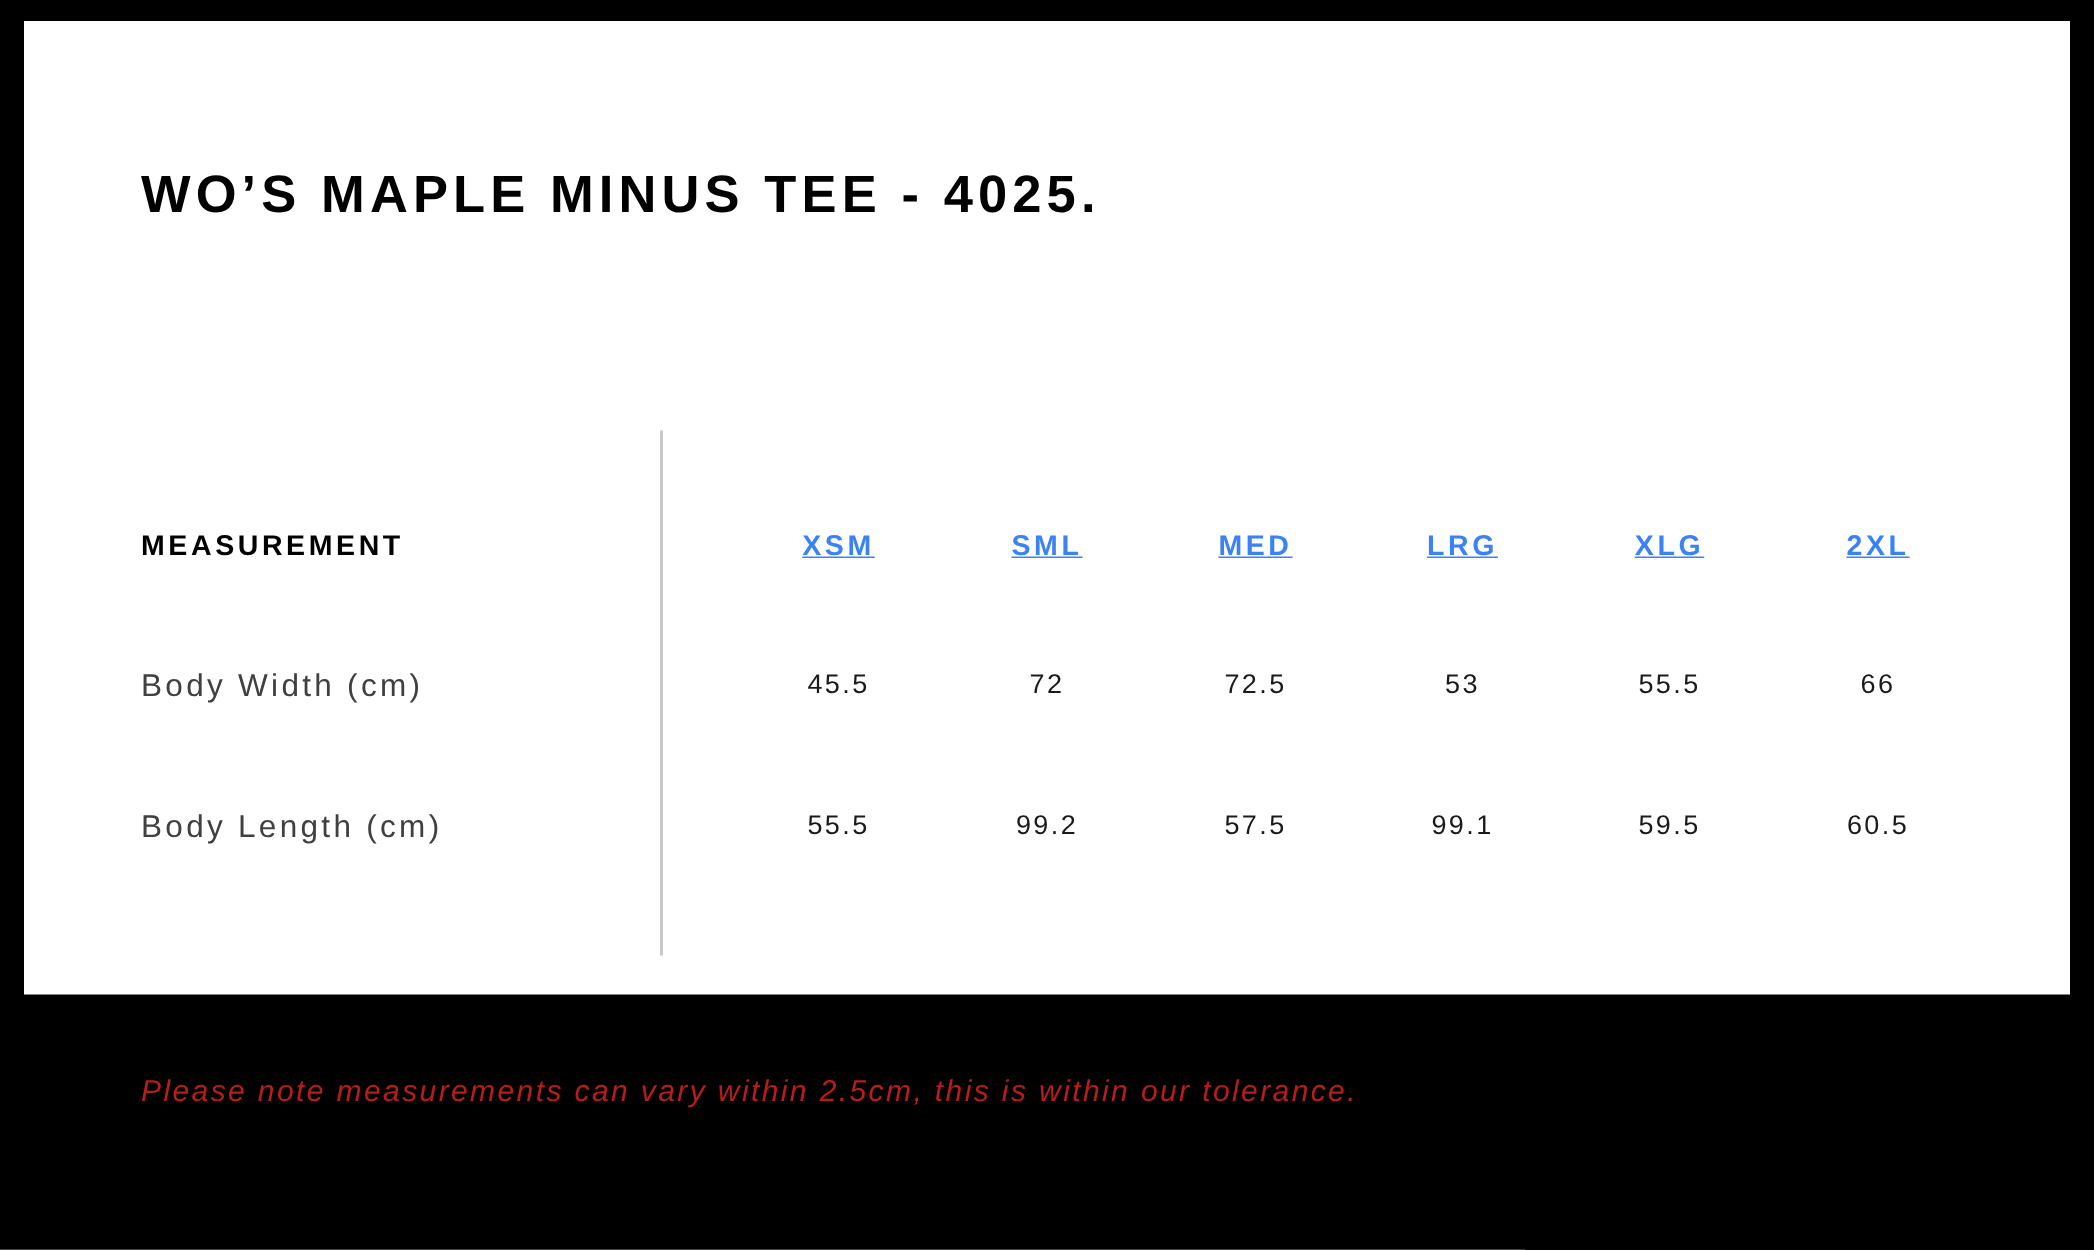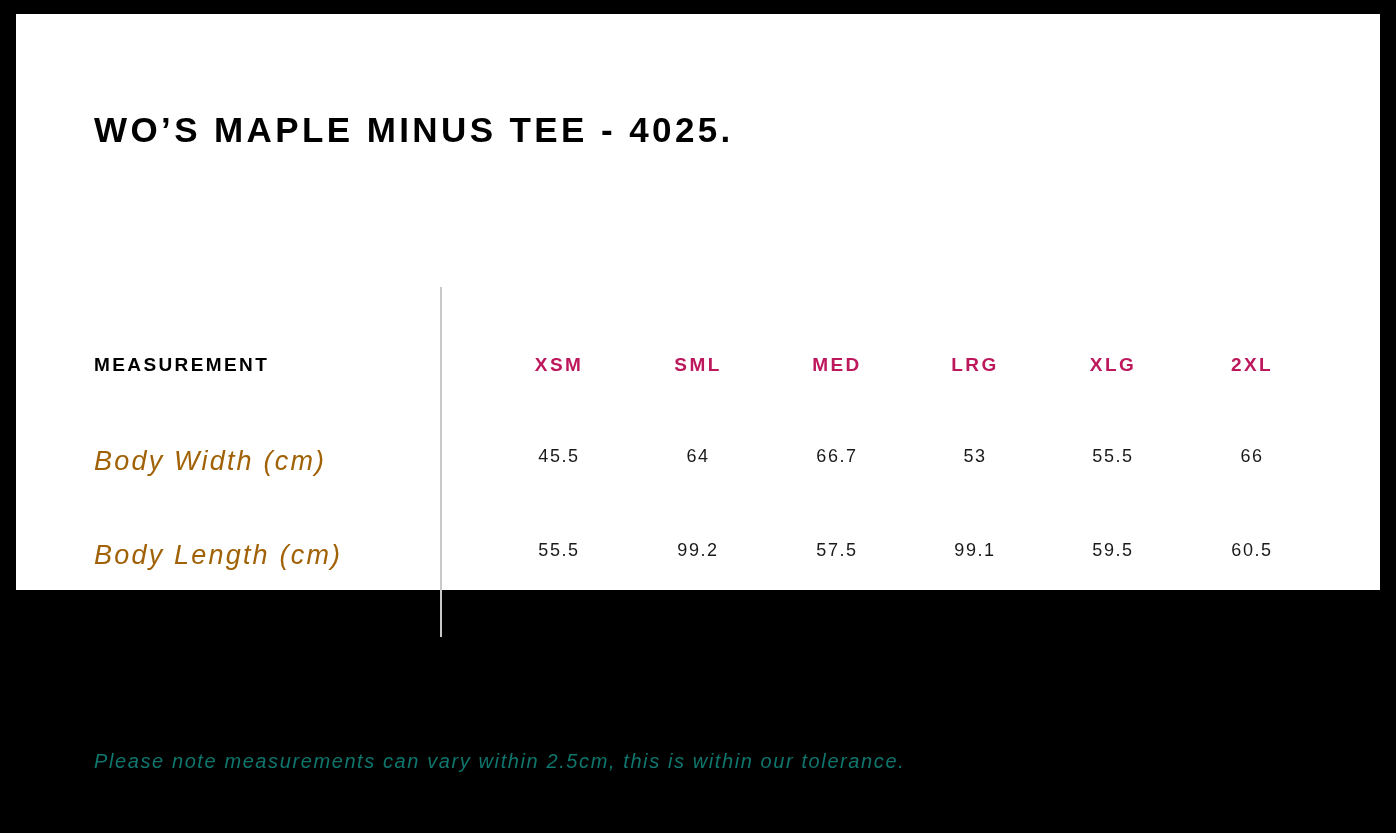--- a/index.html
+++ b/index.html
@@ -11,21 +11,21 @@
     width: 1396px;
     height: 833px;
     font-family: "Liberation Sans", sans-serif;
     overflow: hidden;
   }
   .page {
     position: absolute;
     left: 16px;
     top: 14px;
     width: 1364px;
-    height: 576px;
+    height: 649px;
     background: #ffffff;
     box-sizing: border-box;
   }
   .title {
     position: absolute;
     left: 78px;
     top: 96px;
     font-size: 35px;
     font-weight: bold;
     letter-spacing: 3.4px;
@@ -63,56 +63,55 @@
     letter-spacing: 2.3px;
     white-space: nowrap;
   }
   .measure-label.head {
     font-weight: bold;
     color: #000000;
     font-size: 19px;
     letter-spacing: 2.4px;
   }
   .measure-label.body {
-    color: #a16207;
-    font-size: 27px;
+    color: #404040;
+    font-size: 21px;
     letter-spacing: 2.2px;
-    font-style: italic;
   }
   .cell {
     position: absolute;
     width: 130px;
     text-align: center;
     font-size: 18px;
     color: #1a1a1a;
     letter-spacing: 1.6px;
   }
   .cell.head {
     font-weight: bold;
     font-size: 19px;
     letter-spacing: 2.4px;
-    color: #be185d;
+    color: #3b82f6;
+    text-decoration: underline;
   }
   .col-0 { left: 478px; }
   .col-1 { left: 617px; }
   .col-2 { left: 756px; }
   .col-3 { left: 894px; text-align: center; }
   .col-4 { left: 1032px; }
   .col-5 { left: 1171px; }
 
   .note {
     position: absolute;
     left: 78px;
     top: 703px;
     font-size: 20px;
     font-style: italic;
-    color: #0f766e;
+    color: #b91c1c;
     letter-spacing: 1.6px;
     white-space: nowrap;
-    margin-top: 33px;
   }
 </style>
 </head>
 <body>
 
 <div class="page">
 
   <div class="title">WO’S MAPLE MINUS TEE - 4025.</div>
 
   <div class="divider"></div>
@@ -125,22 +124,22 @@
       <div class="cell head col-1">SML</div>
       <div class="cell head col-2">MED</div>
       <div class="cell head col-3">LRG</div>
       <div class="cell head col-4">XLG</div>
       <div class="cell head col-5">2XL</div>
     </div>
 
     <div class="row row-0">
       <div class="measure-label body">Body Width (cm)</div>
       <div class="cell col-0">45.5</div>
-      <div class="cell col-1">64</div>
-      <div class="cell col-2">66.7</div>
+      <div class="cell col-1">72</div>
+      <div class="cell col-2">72.5</div>
       <div class="cell col-3">53</div>
       <div class="cell col-4">55.5</div>
       <div class="cell col-5">66</div>
     </div>
 
     <div class="row row-1">
       <div class="measure-label body">Body Length (cm)</div>
       <div class="cell col-0">55.5</div>
       <div class="cell col-1">99.2</div>
       <div class="cell col-2">57.5</div>

